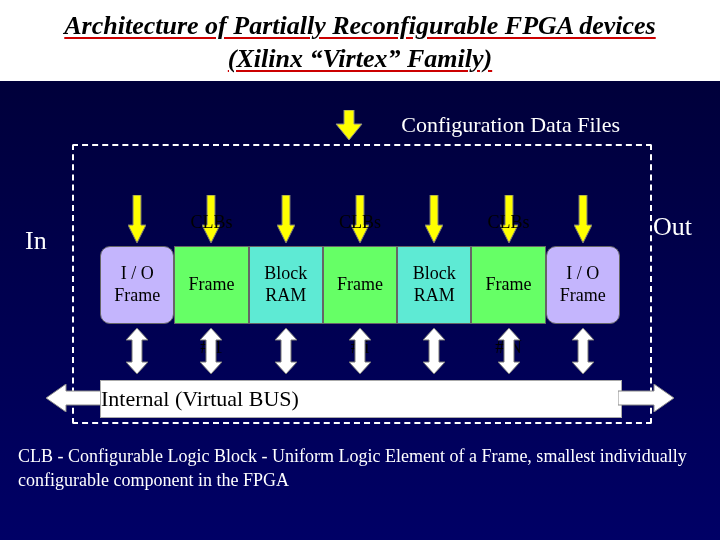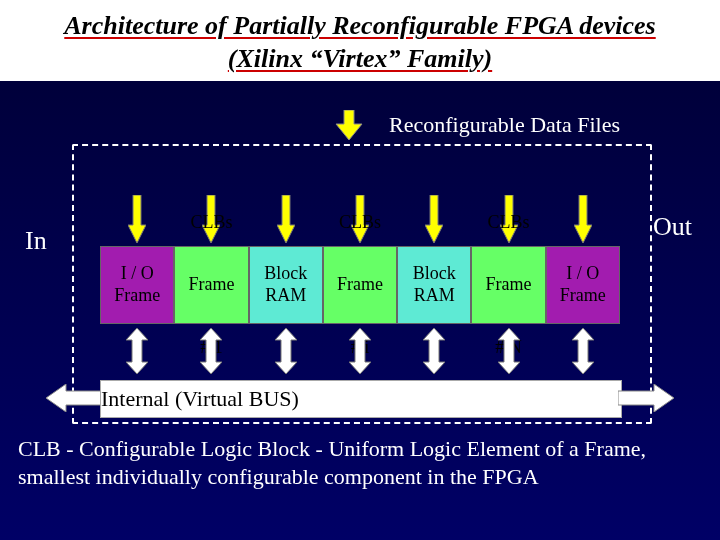--- a/index.html
+++ b/index.html
@@ -102,21 +102,21 @@
     border: 1px solid #666;
     display: flex;
     flex-direction: column;
     justify-content: center;
     align-items: center;
     font-size: 18px;
     line-height: 1.2;
     text-align: center;
     color: #000;
   }
-  .c-blue  { background: #a21caf; }
+  .c-blue  { background: #c4b5fd; border-radius: 10px; }
   .c-green { background: #66ff66; gap: 41px; }
   .c-orange{ background: #5eead4; }
   .bidir-row {
     position: absolute;
     top: 328px;
     left: 100px;
     width: 520px;
     height: 50px;
     display: flex;
   }
@@ -162,37 +162,37 @@
     border: 2px dashed #fff;
     border-radius: 2px;
     pointer-events: none;
   }
   .footer {
     position: absolute;
     left: 18px;
     right: 18px;
     bottom: 48px;
     color: #fff;
-    font-size: 22px;
+    font-size: 18px;
     line-height: 1.3;
   }
 </style>
 </head>
 <body>
 
 <div class="slide">
 
   <div class="title">Architecture of Partially Reconfigurable FPGA devices (Xilinx “Virtex” Family)</div>
 
   <div class="arrow-down-yellow">
     <svg viewBox="0 0 30 30">
       <polygon points="10,0 20,0 20,14 28,14 15,30 2,14 10,14" fill="#ffff00" stroke="#888" stroke-width="1"></polygon>
     </svg>
   </div>
-  <div class="cfg-label">Reconfigurable Data Files</div>
+  <div class="cfg-label">Configuration Data Files</div>
 
   <div class="dashed-outer"></div>
 
 
   <div class="in-label">In</div>
   <div class="out-label">Out</div>
 
   <div class="arrows-row" id="arrows-row">
       <div class="col">
         <svg viewBox="0 0 18 48">

